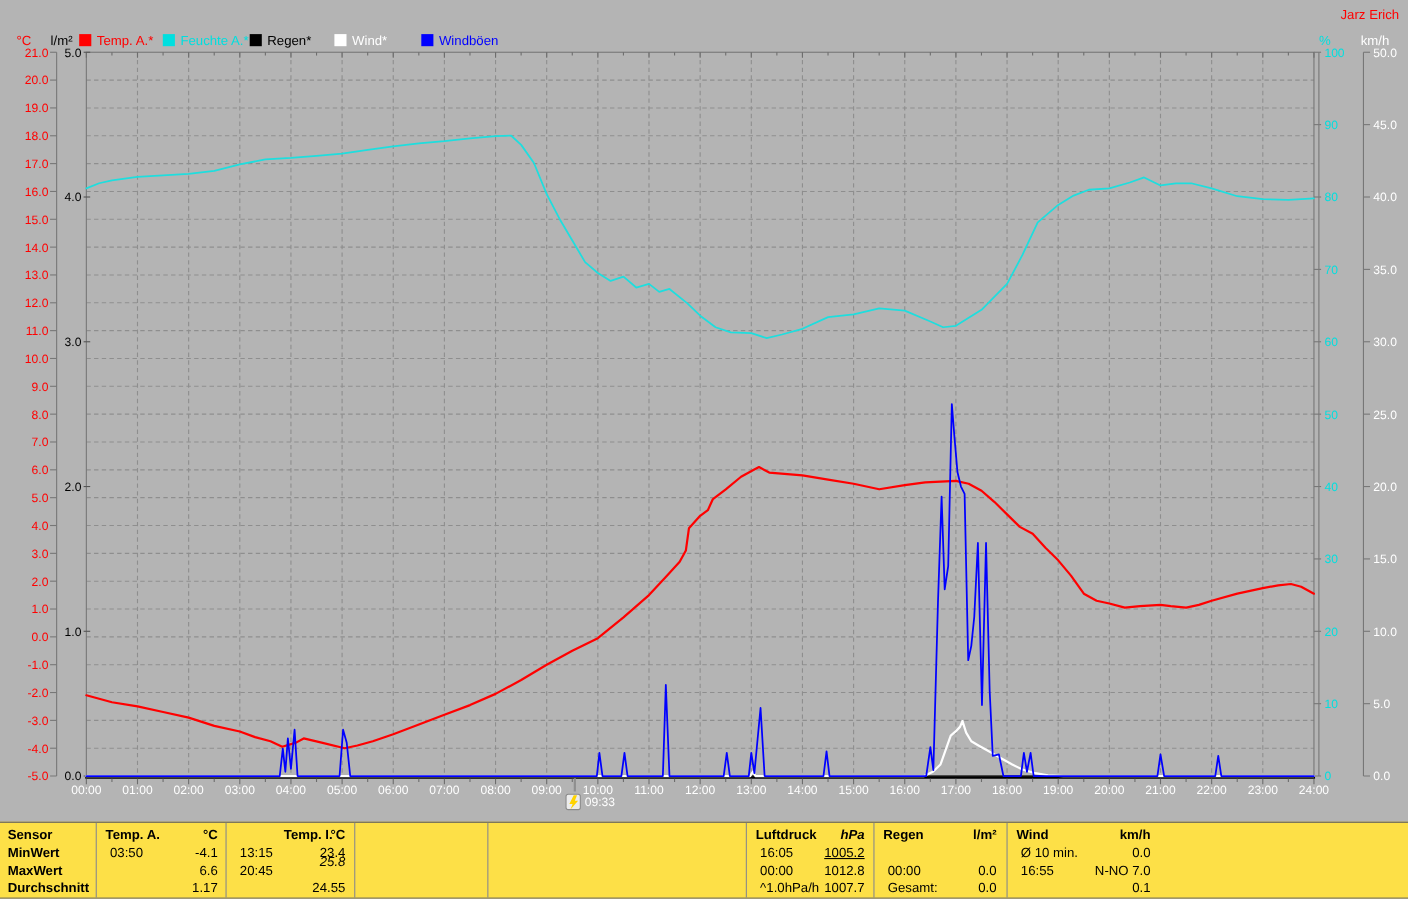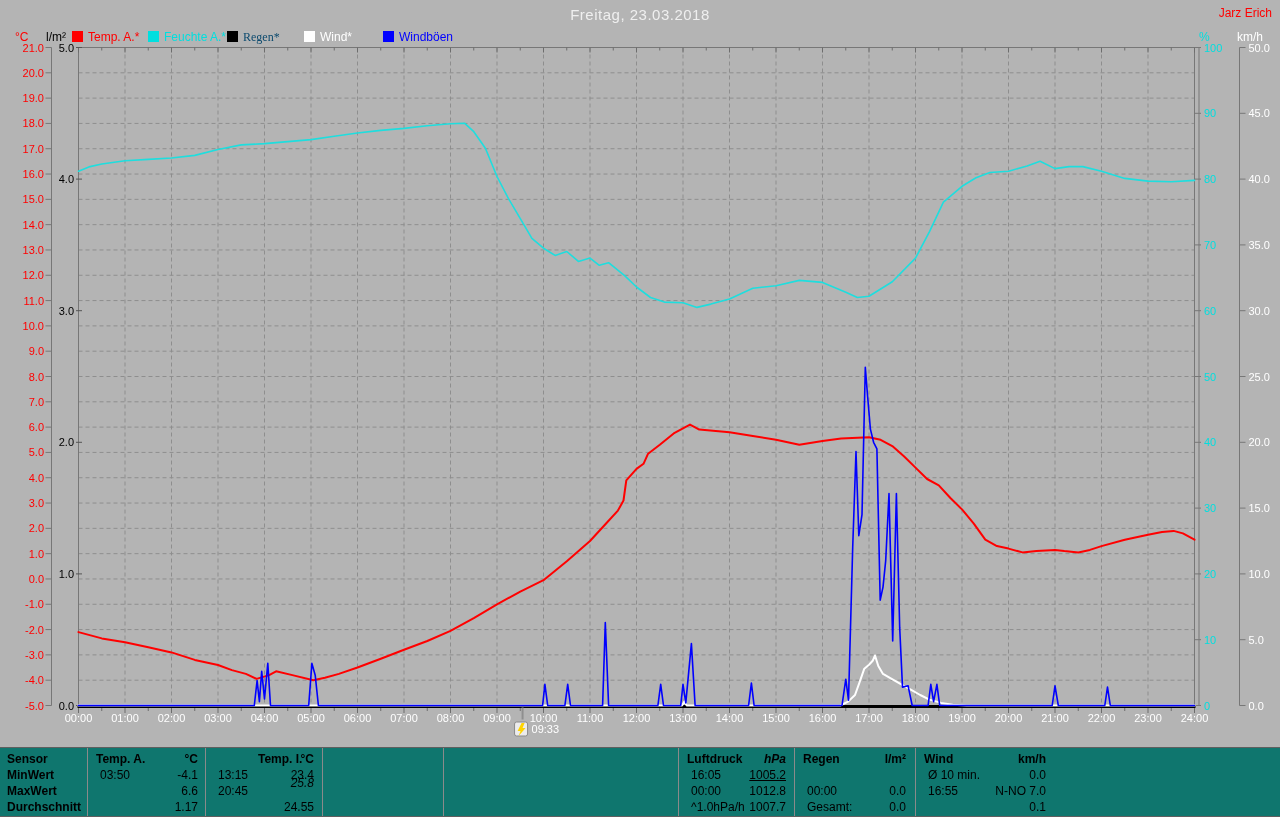--- a/index.html
+++ b/index.html
@@ -5,42 +5,41 @@
   html,body{margin:0;padding:0;background:#9a9a9a;}
   .app{position:relative;width:1280px;height:817px;background:#b4b4b4;
        font-family:"Liberation Sans",sans-serif;overflow:hidden;}
   .title{position:absolute;top:6px;left:0;width:100%;text-align:center;
          font-size:15px;letter-spacing:.5px;}
   .author{position:absolute;top:6px;right:8px;font-size:12px;}
   .unit{position:absolute;top:30px;font-size:12px;white-space:nowrap;}
   .leg{position:absolute;top:30px;height:14px;font-size:12px;white-space:nowrap;cursor:default;}
   .sw{display:inline-block;width:11px;height:11px;vertical-align:-1px;margin-right:5px;}
   #chart-svg{position:absolute;left:0;top:0;}
-  .tbl{position:absolute;left:0;top:747px;width:1280px;height:70px;background:#0f766e;
+  .tbl{position:absolute;left:0;top:747px;width:1280px;height:70px;background:#fde047;
        border-top:1px solid #5f5f5f;border-bottom:1px solid #5f5f5f;box-sizing:border-box;}
   .sep{position:absolute;top:0;bottom:0;width:1px;background:#8a8a8a;}
   .cell{position:absolute;font-size:12px;color:#000;white-space:nowrap;line-height:14px;}
   .b{font-weight:bold;}
 </style>
 </head>
 <body>
 
 <div class="app">
 
-  <div class="title" style="color: rgb(239, 239, 239);">Freitag, 23.03.2018</div>
   <div class="author" style="color: rgb(255, 0, 0);">Jarz Erich</div>
 
   <span class="unit" style="left: 15px; color: rgb(255, 0, 0);">°C</span>
   <span class="unit" style="left: 46px; color: rgb(0, 0, 0);">l/m²</span>
   <span class="unit" style="left: 1199px; color: rgb(0, 223, 223);">%</span>
   <span class="unit" style="left: 1237px; color: rgb(255, 255, 255);">km/h</span>
 
   <span class="leg" style="left:72px"><span class="sw" style="background: rgb(255, 0, 0);"></span><span class="lab" style="color: rgb(255, 0, 0);">Temp. A.*</span></span>
   <span class="leg" style="left:148px"><span class="sw" style="background: rgb(0, 223, 223);"></span><span class="lab" style="color: rgb(0, 223, 223);">Feuchte A.*</span></span>
-  <span class="leg" style="left:227px"><span class="sw" style="background: rgb(0, 0, 0);"></span><span class="lab" style="color: #0c4a6e; font-family: Liberation Serif, serif;">Regen*</span></span>
+  <span class="leg" style="left:227px"><span class="sw" style="background: rgb(0, 0, 0);"></span><span class="lab" style="color: #000000;">Regen*</span></span>
   <span class="leg" style="left:304px"><span class="sw" style="background: rgb(255, 255, 255);"></span><span class="lab" style="color: rgb(255, 255, 255);">Wind*</span></span>
   <span class="leg" style="left:383px"><span class="sw" style="background: rgb(0, 0, 255);"></span><span class="lab" style="color: rgb(0, 0, 255);">Windböen</span></span>
 
   <svg id="chart-svg" width="1280" height="745">
       <g stroke="#8e8e8e" stroke-width="1" stroke-dasharray="4 3">
         <line x1="125" y1="47.5" x2="125" y2="705.5"></line>
         <line x1="171.5" y1="47.5" x2="171.5" y2="705.5"></line>
         <line x1="218" y1="47.5" x2="218" y2="705.5"></line>
         <line x1="264.5" y1="47.5" x2="264.5" y2="705.5"></line>
         <line x1="311" y1="47.5" x2="311" y2="705.5"></line>

